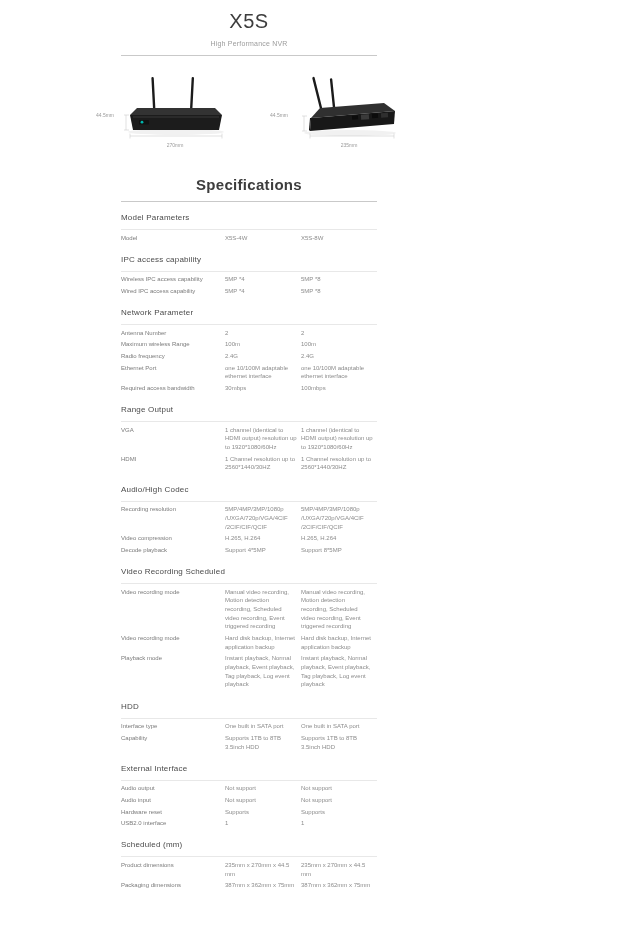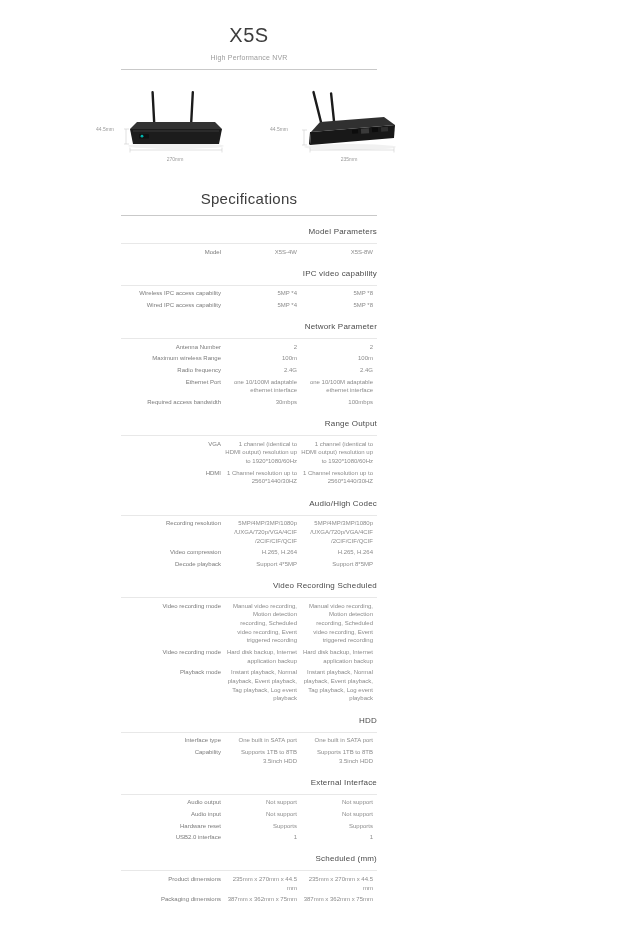--- a/index.html
+++ b/index.html
@@ -2,39 +2,39 @@
 <html><head>
 <meta charset="utf-8">
 <style>
   * { margin:0; padding:0; box-sizing:border-box; }
   html,body { background:#ffffff; }
   body {
     width:621px; height:931px; overflow:hidden;
     font-family:"Liberation Sans", sans-serif;
     color:#4a4a4a;
   }
-  .page { width:498px; padding-top:24px; }
+  .page { width:498px; padding-top:10px; }
 
   
   .page-header { text-align:center; }
   .page-title { font-size:20px; font-weight:400; color:#3d3d3d; letter-spacing:0.5px; }
   .page-subtitle { font-size:7px; color:#9c9c9c; margin-top:7px; letter-spacing:0.2px; }
 
-  .content { width:256px; margin:0 auto;text-align:right; }
+  .content { width:256px; margin:0 auto; }
   .divider { border:none; border-top:1px solid #c9c9c9; height:0; margin-top:8px; }
 
   
   .products { display:flex; justify-content:center; gap:26px; margin-top:12px; height:88px; }
   .product { position:relative; width:148px; height:86px; }
   .product svg { position:absolute; left:32px; top:6px; }
   .dim-v { position:absolute; left:0; top:44px; font-size:5px; color:#9a9a9a; width:26px; text-align:right; }
   .dim-h { position:absolute; left:32px; top:74px; width:110px; text-align:center; font-size:5px; color:#9a9a9a; }
 
   
-  .spec-heading { text-align:center; font-size:15px; font-weight:400; color:#3d3d3d; margin-top:20px; letter-spacing:0.3px; }
+  .spec-heading { text-align:center; font-size:15px; font-weight:700; color:#3d3d3d; margin-top:20px; letter-spacing:0.3px; }
   .spec-divider { border:none; border-top:1px solid #c9c9c9; margin-top:8px; }
 
   .spec-section { margin-top:11px; }
   .section-title { font-size:8px; font-weight:400; color:#4b4b4b; margin-bottom:7px; letter-spacing:0.2px; }
   .section-table { border-top:1px solid #e8e8e8; padding-top:2px; }
   .spec-row { display:flex; align-items:flex-start; padding:1.5px 0; }
   .spec-row .cell { font-size:6px; line-height:1.45; }
   .spec-row .label { width:104px; color:#7b7b7b; padding-right:4px; }
   .spec-row .value { width:76px; color:#8c8c8c; padding-right:4px; }
 
@@ -111,21 +111,21 @@
           <h3 class="section-title">Model Parameters</h3>
           <div class="section-table">
             <div class="spec-row">
               <div class="cell label">Model</div>
               <div class="cell value">X5S-4W</div>
               <div class="cell value">X5S-8W</div>
             </div>
           </div>
         </section>
         <section class="spec-section">
-          <h3 class="section-title">IPC video capability</h3>
+          <h3 class="section-title">IPC access capability</h3>
           <div class="section-table">
             <div class="spec-row">
               <div class="cell label">Wireless IPC access capability</div>
               <div class="cell value">5MP *4</div>
               <div class="cell value">5MP *8</div>
             </div>
             <div class="spec-row">
               <div class="cell label">Wired IPC access capability</div>
               <div class="cell value">5MP *4</div>
               <div class="cell value">5MP *8</div>

